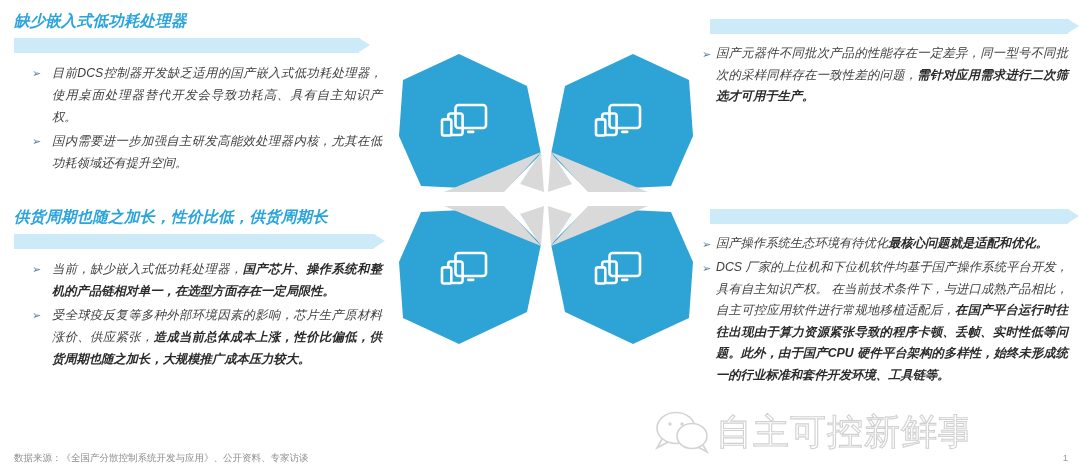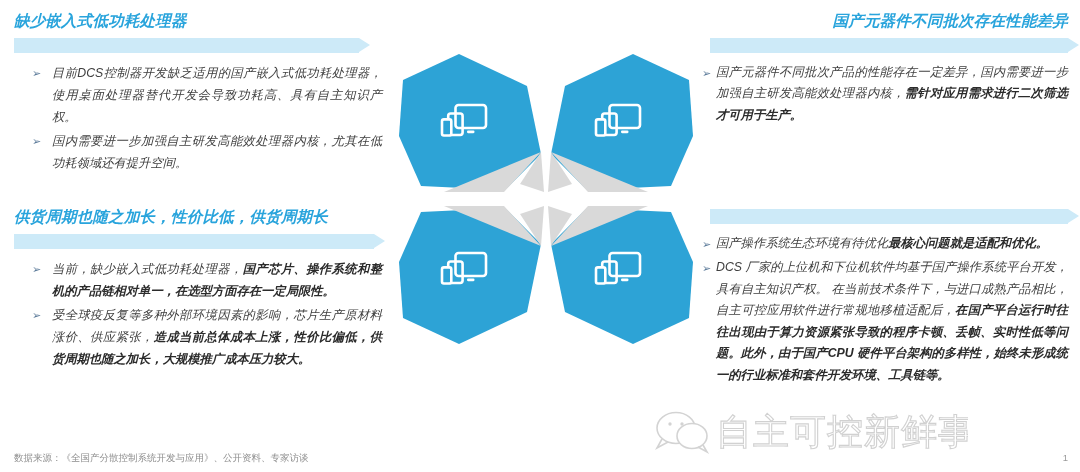--- a/index.html
+++ b/index.html
@@ -115,26 +115,25 @@
         <span class="txt"><span>当前，缺少嵌入式低功耗处理器，</span><b>国产芯片、操作系统和整机的产品链相对单一，在选型方面存在一定局限性。</b></span>
       </div>
       <div class="bullet">
         <span class="mark">➢</span>
         <span class="txt"><span>受全球疫反复等多种外部环境因素的影响，芯片生产原材料涨价、供应紧张，</span><b>造成当前总体成本上涨，性价比偏低，供货周期也随之加长，大规模推广成本压力较大。</b></span>
       </div>
     </div>
   </div>
 
   <div class="block col-right" id="block-tr">
-    <div class="blk-title right">国产元器件不同批次存在性能差异</div>
-    <div class="bar"></div>
-    <div class="bullets">
-      <div class="bullet">
-        <span class="mark">➢</span>
-        <span class="txt"><span>国产元器件不同批次产品的性能存在一定差异，国内需要进一步加强自主研发高能效处理器内核，</span><b>需针对应用需求进行二次筛选才可用于生产。</b></span>
+    <div class="bar"></div>
+    <div class="bullets">
+      <div class="bullet">
+        <span class="mark">➢</span>
+        <span class="txt"><span>国产元器件不同批次产品的性能存在一定差异，同一型号不同批次的采样同样存在一致性差的问题，</span><b>需针对应用需求进行二次筛选才可用于生产。</b></span>
       </div>
     </div>
   </div>
 
   <div class="block col-right" id="block-br">
     <div class="bar"></div>
     <div class="bullets">
       <div class="bullet">
         <span class="mark">➢</span>
         <span class="txt"><span>国产操作系统生态环境有待优化</span><b>最核心问题就是适配和优化。</b></span>

